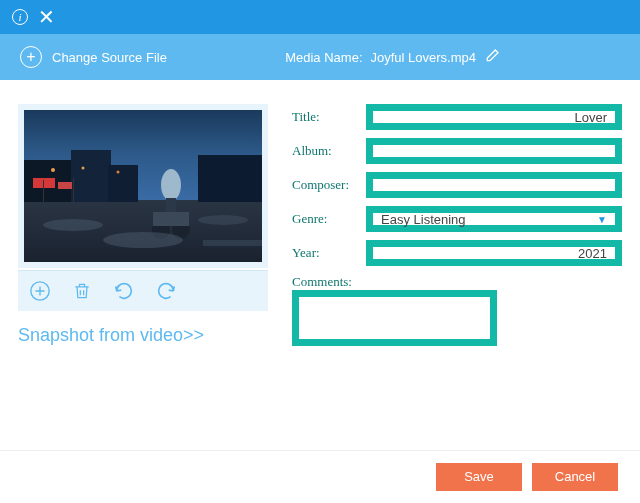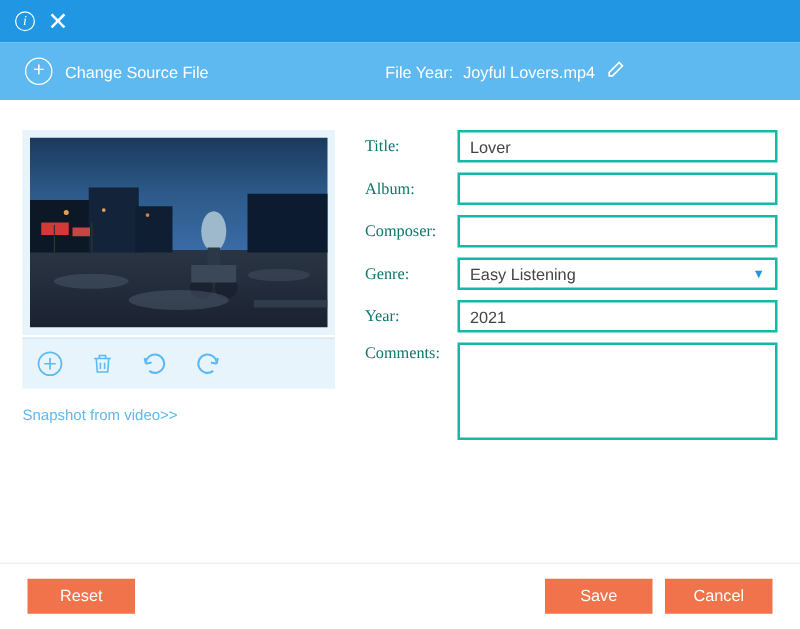--- a/index.html
+++ b/index.html
@@ -18,48 +18,48 @@
 .sourcebar .edit-icon { cursor: pointer; }
 .sourcebar .spacer-right { width: 120px; }
 
 .content { display: flex; padding: 24px 18px 10px 18px; gap: 24px; height: 370px; }
 
 .left-col { width: 250px; }
 .thumb-wrap { background: #e8f4fb; padding: 6px; }
 .thumb { width: 100%; height: 152px; display: block; }
 .toolbar { background: #e8f4fb; border-top: 1px solid #d0e8f5; display: flex; align-items: center; gap: 18px; padding: 8px 10px; margin-top: 2px; }
 .toolbar .tb-icon { width: 24px; height: 24px; cursor: pointer; color: #5db9ef; display: flex; align-items: center; justify-content: center; }
-.snapshot-link { color: #5db9ef; font-size: 12px; margin-top: 14px; display: inline-block; cursor: pointer; }
+.snapshot-link { color: #5db9ef; font-size: 18px; margin-top: 14px; display: inline-block; cursor: pointer; }
 
 .right-col { flex: 1; }
 .form-row { display: flex; align-items: center; margin-bottom: 8px; }
 .form-row label { width: 74px; color: #0f766e; font-size: 13px; font-family: Liberation Serif, serif; }
-.form-row input, .form-row .select, .form-row textarea { flex: 1; height: 26px; border: 2px solid #14b8a6; padding: 0 8px; font-size: 13px; color: #444; outline: none; background: #fff; }
+.form-row input, .form-row .select, .form-row textarea { flex: 1; height: 26px; border: 7px solid #14b8a6; padding: 0 8px; font-size: 13px; color: #444; outline: none; background: #fff; text-align: right; }
 .form-row.active input { border-color: #5db9ef; }
 .form-row .select { display: flex; align-items: center; justify-content: space-between; cursor: pointer; }
 .form-row .select .caret { color: #2196e3; font-size: 10px; }
-.form-row.comments { align-items: flex-start; }
+.form-row.comments { align-items: flex-start; flex-direction: column; }
 .form-row.comments textarea { height: 78px; padding: 6px 8px; resize: none; font-family: inherit; }
 
 .footer { height: 52px; border-top: 1px solid #eee; display: flex; align-items: center; padding: 0 22px; gap: 10px; }
 .footer .spacer { flex: 1; }
 .btn { height: 28px; min-width: 86px; background: #f0734b; color: #fff; border: none; font-size: 13px; cursor: pointer; padding: 0 18px; }
 </style>
 </head>
 <body>
 
 <div class="titlebar">
   <span class="info-icon">i</span>
   <span class="close-icon">✕</span>
 </div>
 
 <div class="sourcebar">
   <span class="plus-icon">+</span>
   <span class="change-label">Change Source File</span>
-  <span class="filename-label">File Year:</span>
+  <span class="filename-label">Media Name:</span>
   <span class="filename-value">Joyful Lovers.mp4</span>
   <span class="edit-icon">
     <svg width="16" height="16" viewBox="0 0 24 24" fill="none" stroke="#fff" stroke-width="2">
         <path d="M17 3l4 4-12 12H5v-4L17 3z"></path>
       </svg>
   </span>
   <span class="spacer-right"></span>
 </div>
 
 <div class="content">
@@ -152,17 +152,16 @@
       <input type="text" value="2021" style="">
     </div>
     <div class="form-row comments">
       <label>Comments:</label>
       <textarea style=""></textarea>
     </div>
   </div>
 </div>
 
 <div class="footer">
-  <button class="btn">Reset</button>
   <span class="spacer"></span>
   <button class="btn">Save</button>
   <button class="btn">Cancel</button>
 </div>
 
 </body></html>

